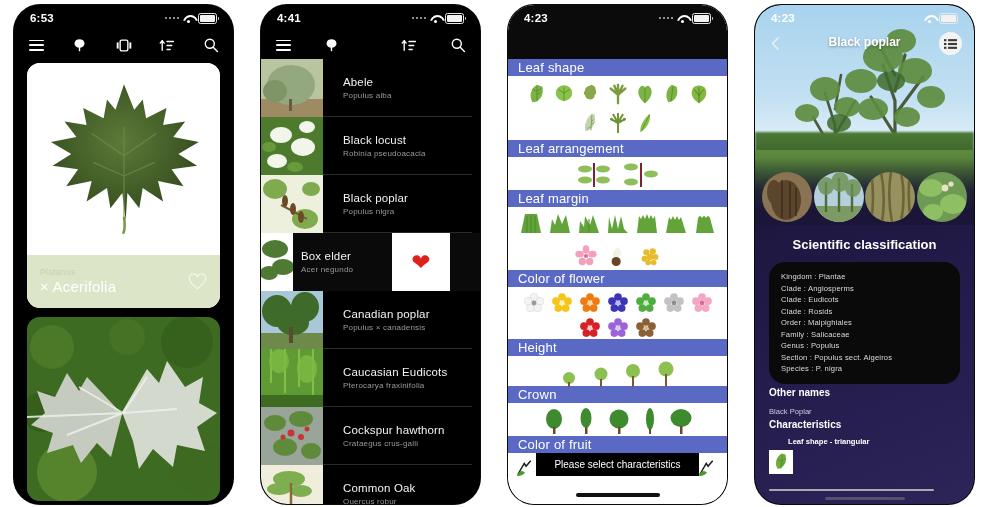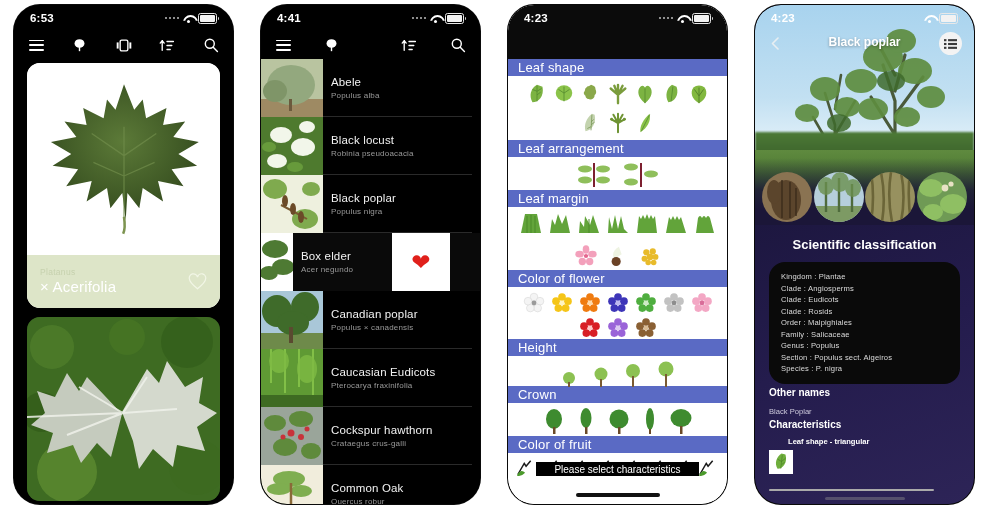--- a/index.html
+++ b/index.html
@@ -53,21 +53,21 @@
   .card2{top:312px;height:184px;background:#1d3a17;}
 
   
   .maple{position:absolute;left:50%;top:50%;transform:translate(-50%,-50%);}
 
   
   .p2 .screen{background:#000;}
   .list{position:absolute;left:0;top:54px;right:0;bottom:0;overflow:hidden;}
   .row{position:relative;height:58px;display:flex;align-items:stretch;background:#000;}
   .row .thumb{width:62px;flex:0 0 62px;background:#2c3a22;position:relative;overflow:hidden;}
-  .row .meta{flex:1;padding:0 0 0 8px;display:flex;flex-direction:column;justify-content:center;position:relative;}
+  .row .meta{flex:1;padding:0 0 0 20px;display:flex;flex-direction:column;justify-content:center;position:relative;}
   .row .meta::after{content:"";position:absolute;left:0;right:8px;bottom:0;height:1px;background:#2a2a2a;}
   .r-name{font-size:11.5px;color:#f2f2f2;letter-spacing:.15px;}
   .r-sci{font-size:8px;color:#9a9a9a;margin-top:3px;letter-spacing:.2px;}
   .row.swiped{background:#0a0a0a;}
   .row.swiped .meta{padding-left:8px;}
   .row.swiped .meta::after{display:none;}
   .fav-action{width:58px;flex:0 0 58px;background:#fff;display:flex;align-items:center;justify-content:center;}
   .heart-f{color:#e0201b;font-size:23px;line-height:1;}
   .swipe-shift{position:relative;left:-30px;width:calc(100% + 30px);}
 
@@ -75,21 +75,21 @@
   .p3 .screen{background:#fff;}
   .p3 .topbar{position:absolute;left:0;top:0;width:100%;height:54px;background:#0b0b0b;z-index:7;}
   .backchev{position:absolute;left:12px;top:30px;width:14px;height:14px;}
   .charlist{position:absolute;left:0;top:54px;right:0;bottom:0;background:#fff;overflow:hidden;}
   .sec-h{height:17px;background:#5a6ac4;color:#fff;font-size:13px;display:flex;align-items:center;
          padding-left:10px;box-sizing:border-box;letter-spacing:.2px;}
   .sec-b{background:#fff;display:flex;flex-wrap:wrap;align-items:center;justify-content:center;
          gap:4px 5px;padding:5px 6px;box-sizing:border-box;}
   .sec-b.row5{padding:4px 8px;}
   .ic{width:22px;height:22px;display:block;}
-  .toast{position:absolute;left:28px;right:28px;bottom:28px;height:14px;background:#000;
+  .toast{position:absolute;left:28px;right:28px;bottom:28px;height:23px;background:#000;
          display:flex;align-items:center;justify-content:center;z-index:11;}
   .toast span{color:#fff;font-size:10px;}
   .homebar{position:absolute;left:50%;transform:translateX(-50%);bottom:7px;width:84px;height:4px;
            background:#111;border-radius:3px;z-index:12;}
 
   
   .p4 .screen{background:#1b1638;}
   .hero{position:absolute;left:0;top:0;width:100%;height:205px;overflow:hidden;}
   .sky{position:absolute;inset:0;background:linear-gradient(#a8d3ee 0%,#c2e0f2 45%,#d9ecf7 62%,#cfe4ef 70%);}
   .field{position:absolute;left:0;bottom:0;width:100%;height:60px;

